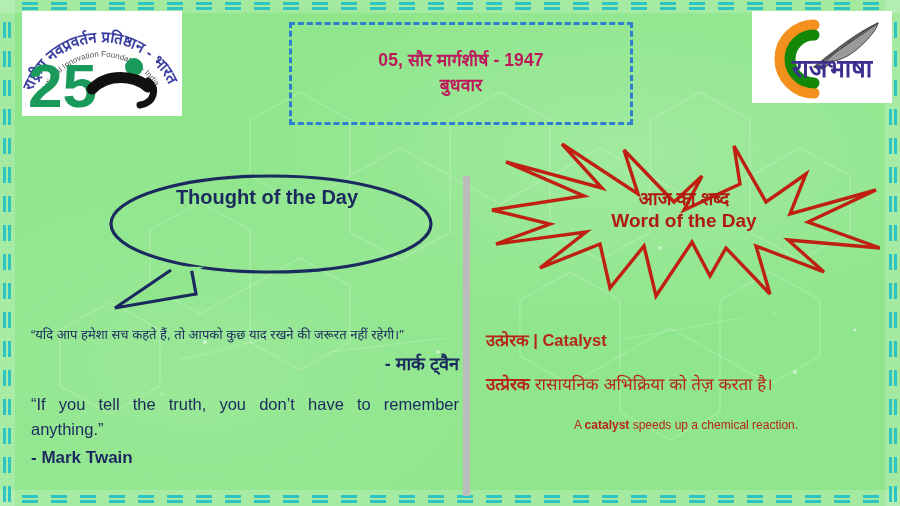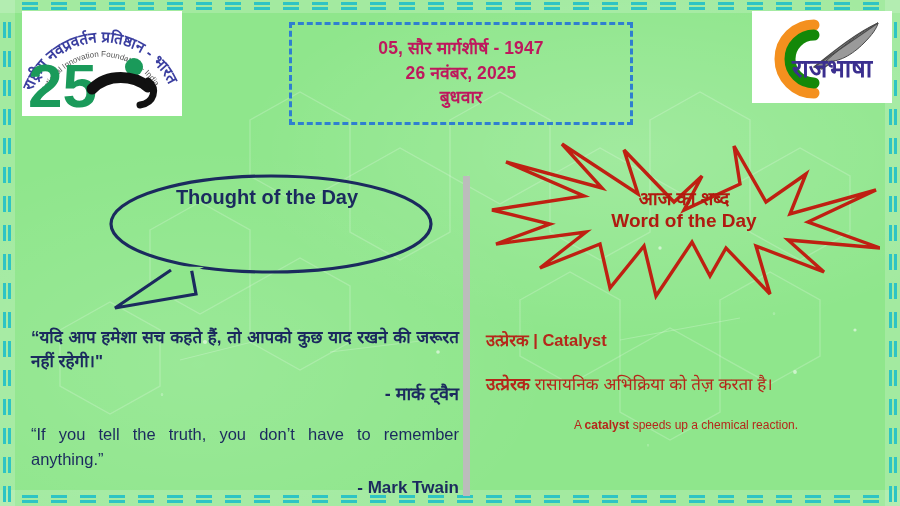--- a/index.html
+++ b/index.html
@@ -144,22 +144,22 @@
   #burst-text .en { font-size: 19px;   font-weight: bold; }
 
   
   #col-left {
     position: absolute;
     left: 31px; top: 326px;
     width: 428px;
     color: #1b2a5e;
   }
   #quote-hi {
-    font-size: 17px;
-    font-weight: 700;
+    font-size: 13px;
+    font-weight: 400;
     line-height: 1.42;
     text-align: justify;
     text-align-last: left;
   }
   #author-hi {
     margin-top: 7px;
     font-size: 18px;
     font-weight: bold;
     text-align: right;
   }
@@ -167,21 +167,20 @@
     margin-top: 17px;
     font-size: 16.5px;
     line-height: 1.5;
     text-align: justify;
     text-align-last: left;
   }
   #author-en {
     margin-top: 6px;
     font-size: 17px;
     font-weight: bold;
-    text-align: right;
   }
 
   
   #col-right {
     position: absolute;
     left: 486px; top: 328px;
     width: 400px;
     color: #b5271a;
   }
   #word-title {
@@ -377,21 +376,20 @@
         <path d="M 126,12 C 104,22 82,40 62,56 L 70,58 C 92,44 112,28 126,12 Z" stroke-width="1.2"></path>
         <path d="M 126,12 C 110,20 92,34 74,50 C 86,52 100,44 112,32 C 120,24 125,17 126,12 Z" fill="#9a9a9a" stroke-width="1"></path>
         <line x1="62" y1="56" x2="126" y2="12" stroke-width="1.2"></line>
       </g>
       <text x="40" y="66" font-size="25" font-weight="bold" fill="#3b2f8f" font-family="'Liberation Sans',sans-serif">राजभाषा</text>
     </svg>
   </div>
 
   <div id="date-panel">
     <div class="line">05, सौर मार्गशीर्ष - 1947</div>
-    <div class="line">26 नवंबर, 2025</div>
     <div class="line">बुधवार</div>
   </div>
 
   <div id="divider"></div>
 
   <div id="bubble-wrap">
     <svg viewBox="0 0 340 150" aria-hidden="true">
       <ellipse cx="175" cy="58" rx="160" ry="48" fill="none" stroke="#1b2a5e" stroke-width="3.2"></ellipse>
       <path d="M 95,101 L 100,128 L 19,142 L 75,104" fill="#8fe68c" stroke="#1b2a5e" stroke-width="3.2" stroke-linejoin="miter"></path>
       <path d="M 70,100 C 82,107 96,107 108,101" fill="#8fe68c" stroke="none"></path>

